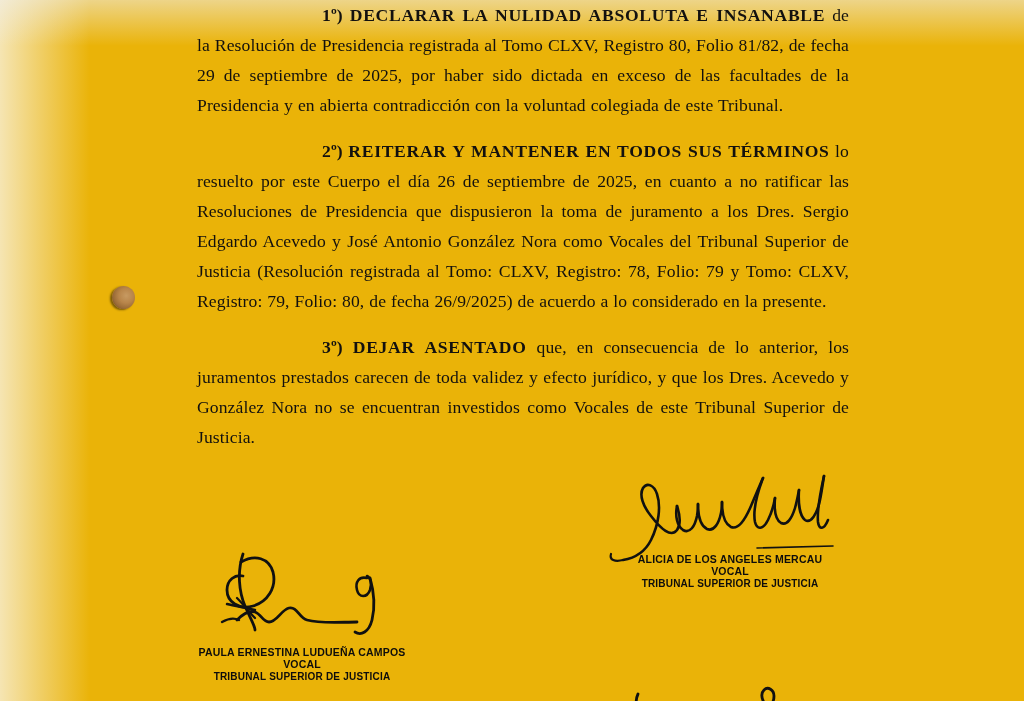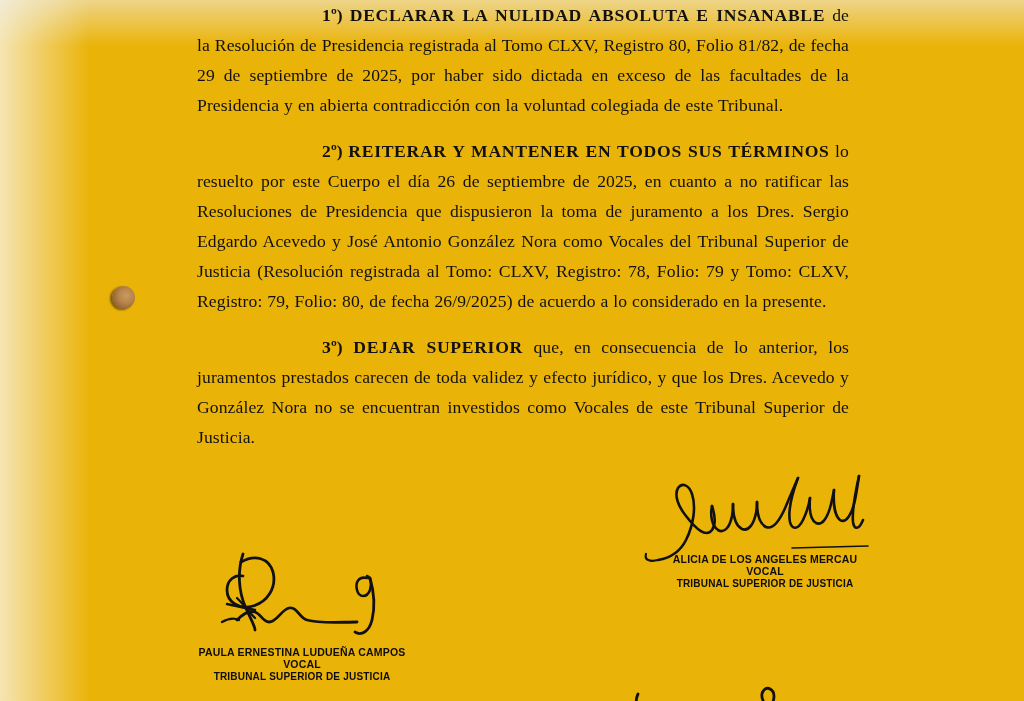--- a/index.html
+++ b/index.html
@@ -79,21 +79,21 @@
   .sig-role,
   .sig-org {
     font-family: "Liberation Sans", "DejaVu Sans", sans-serif;
     font-weight: bold;
     color: #0e0d0c;
     line-height: 1.08;
     white-space: nowrap;
     letter-spacing: 0.2px;
   }
 
-  #sig-mercau { left: 615px; top: 468px; width: 300px; }
+  #sig-mercau { left: 580px; top: 468px; width: 300px; }
   #sig-mercau .sig-name { font-size: 10.5px; margin-top: -14px; }
   #sig-mercau .sig-role { font-size: 10.5px; margin-top: 1px; }
   #sig-mercau .sig-org  { font-size: 10px;  margin-top: 1px; }
 
   #sig-ludueña { left: 172px; top: 548px; width: 260px; }
   #sig-ludueña .sig-name { font-size: 10.5px; margin-top: -6px; }
   #sig-ludueña .sig-role { font-size: 10.5px; margin-top: 1px; }
   #sig-ludueña .sig-org  { font-size: 10px;  margin-top: 1px; }
 
   #sig-partial { left: 560px; top: 676px; width: 320px; }
@@ -106,21 +106,21 @@
   <div class="scan-tint"></div>
 
   <div class="blob"></div>
 
   <div class="text-column">
 
     <p class="para"><span class="indent"></span><span class="num">1º)</span> <span class="caps">DECLARAR LA NULIDAD ABSOLUTA E INSANABLE</span><span> de la Resolución de Presidencia registrada al Tomo CLXV, Registro 80, Folio 81/82, de fecha 29 de septiembre de 2025, por haber sido dictada en exceso de las facultades de la Presidencia y en abierta contradicción con la voluntad colegiada de este Tribunal.</span></p>
 
     <p class="para"><span class="indent"></span><span class="num">2º)</span> <span class="caps">REITERAR Y MANTENER EN TODOS SUS TÉRMINOS</span><span> lo resuelto por este Cuerpo el día 26 de septiembre de 2025, en cuanto a no ratificar las Resoluciones de Presidencia que dispusieron la toma de juramento a los Dres. Sergio Edgardo Acevedo y José Antonio González Nora como Vocales del Tribunal Superior de Justicia (Resolución registrada al Tomo: CLXV, Registro: 78, Folio: 79 y Tomo: CLXV, Registro: 79, Folio: 80, de fecha 26/9/2025) de acuerdo a lo considerado en la presente.</span></p>
 
-    <p class="para"><span class="indent"></span><span class="num">3º)</span> <span class="caps">DEJAR SUPERIOR</span><span> que, en consecuencia de lo anterior, los juramentos prestados carecen de toda validez y efecto jurídico, y que los Dres. Acevedo y González Nora no se encuentran investidos como Vocales de este Tribunal Superior de Justicia.</span></p>
+    <p class="para"><span class="indent"></span><span class="num">3º)</span> <span class="caps">DEJAR ASENTADO</span><span> que, en consecuencia de lo anterior, los juramentos prestados carecen de toda validez y efecto jurídico, y que los Dres. Acevedo y González Nora no se encuentran investidos como Vocales de este Tribunal Superior de Justicia.</span></p>
 
 
   </div>
 
   <div class="sig-block" id="sig-mercau">
     <svg class="sig-mark" width="250" height="100" viewBox="0 0 250 100" aria-hidden="true">
       <g fill="none" stroke="#111111" stroke-linecap="round" stroke-linejoin="round">
         <path d="M18 92 C 30 90, 40 84, 46 72 C 54 56, 56 38, 52 26 C 49 17, 42 14, 38 20 C 34 27, 38 38, 46 48 C 56 61, 66 70, 72 62 C 77 55, 74 44, 72 38" stroke-width="2.6"></path>
         <path d="M72 38 C 70 48, 72 58, 78 62 C 85 66, 90 58, 92 48 C 93 42, 93 38, 93 36" stroke-width="2.6"></path>
         <path d="M93 36 C 93 48, 96 58, 102 61 C 109 64, 114 55, 116 45 C 117 40, 117 36, 117 34" stroke-width="2.6"></path>

